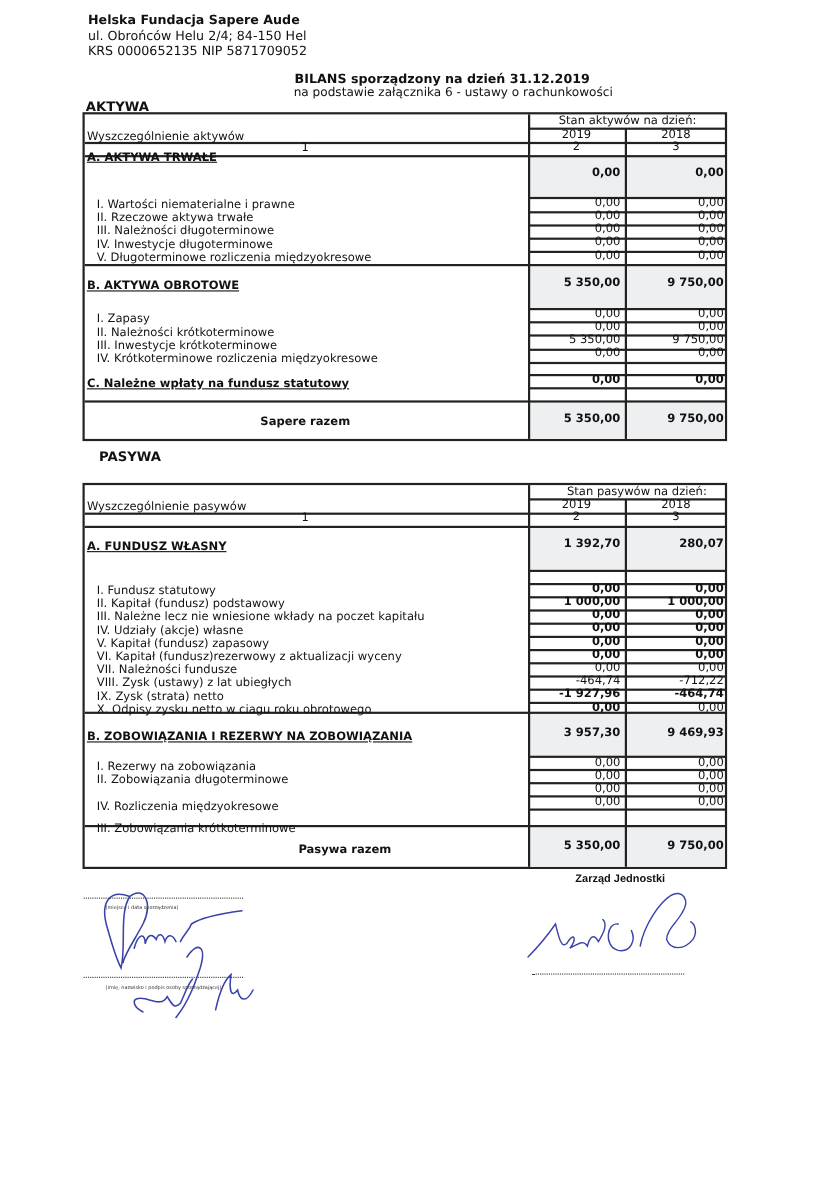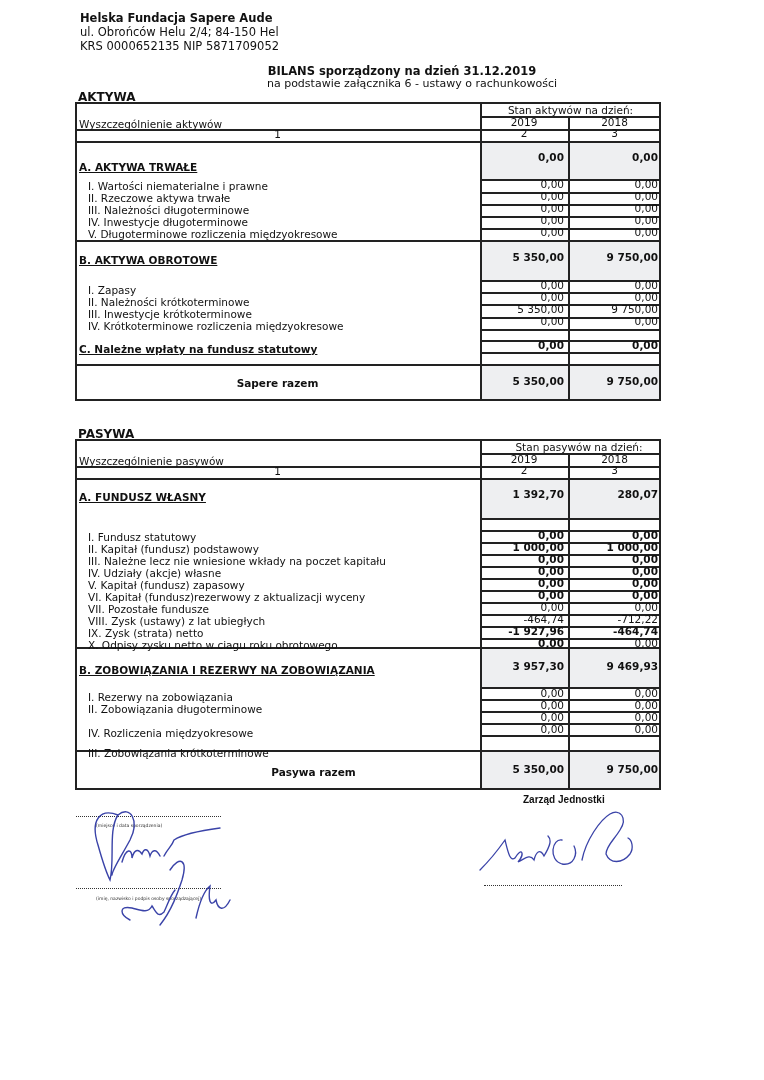--- a/index.html
+++ b/index.html
@@ -70,21 +70,21 @@
 </div>
 
 <div class="cell-txt center" style="left:480px;top:104px;width:181px;">Stan aktywów na dzień:</div>
 <div class="cell-txt" style="left:79px;top:118px;">Wyszczególnienie aktywów</div>
 <div class="cell-txt center" style="left:480px;top:116px;width:88px;">2019</div>
 <div class="cell-txt center" style="left:568px;top:116px;width:93px;">2018</div>
 <div class="cell-txt center" style="left:75px;top:128px;width:405px;">1</div>
 <div class="cell-txt center" style="left:480px;top:127px;width:88px;">2</div>
 <div class="cell-txt center" style="left:568px;top:127px;width:93px;">3</div>
 
-<div class="cell-txt sec-title" style="left:79px;top:161px;">A. AKTYWA TRWAŁE</div>
+<div class="cell-txt sec-title" style="left:79px;top:137px;">A. AKTYWA TRWAŁE</div>
 <div class="cell-txt num bold" style="left:480px;top:151px;width:84px;">0,00</div>
 <div class="cell-txt num bold" style="left:568px;top:151px;width:90px;">0,00</div>
 
 <div class="cell-txt item" style="left:88px;top:180px;">I. Wartości niematerialne i prawne</div>
 <div class="cell-txt num" style="left:480px;top:178px;width:84px;">0,00</div>
 <div class="cell-txt num" style="left:568px;top:178px;width:90px;">0,00</div>
 
 <div class="cell-txt item" style="left:88px;top:192px;">II. Rzeczowe aktywa trwałe</div>
 <div class="cell-txt num" style="left:480px;top:190px;width:84px;">0,00</div>
 <div class="cell-txt num" style="left:568px;top:190px;width:90px;">0,00</div>
@@ -122,21 +122,21 @@
 <div class="cell-txt num" style="left:568px;top:315px;width:90px;">0,00</div>
 
 <div class="cell-txt sec-title" style="left:79px;top:343px;">C.  Należne wpłaty na fundusz statutowy</div>
 <div class="cell-txt num bold" style="left:480px;top:339px;width:84px;">0,00</div>
 <div class="cell-txt num bold" style="left:568px;top:339px;width:90px;">0,00</div>
 
 <div class="cell-txt bold center" style="left:75px;top:377px;width:405px;">Sapere razem</div>
 <div class="cell-txt num bold" style="left:480px;top:375px;width:84px;">5 350,00</div>
 <div class="cell-txt num bold" style="left:568px;top:375px;width:90px;">9 750,00</div>
 
-<div class="abs section-label" style="top:427px;">PASYWA</div>
+<div class="abs section-label" style="top:408px;margin-left:12px;">PASYWA</div>
 <div class="tbl" style="top:439px;height:351px;">
 
   <div class="shade" style="left:405px;top:39px;width:87px;height:38px;"></div>
   <div class="shade" style="left:493px;top:39px;width:89px;height:38px;"></div>
   <div class="shade" style="left:405px;top:208px;width:87px;height:38px;"></div>
   <div class="shade" style="left:493px;top:208px;width:89px;height:38px;"></div>
   <div class="shade" style="left:405px;top:311px;width:87px;height:36px;"></div>
   <div class="shade" style="left:493px;top:311px;width:89px;height:36px;"></div>
 
   <div class="vline" style="left:403px;top:0;height:347px;"></div>
@@ -196,21 +196,21 @@
 <div class="cell-txt num bold" style="left:568px;top:565px;width:90px;">0,00</div>
 
 <div class="cell-txt item" style="left:88px;top:579px;">V. Kapitał (fundusz) zapasowy</div>
 <div class="cell-txt num bold" style="left:480px;top:577px;width:84px;">0,00</div>
 <div class="cell-txt num bold" style="left:568px;top:577px;width:90px;">0,00</div>
 
 <div class="cell-txt item" style="left:88px;top:591px;">VI. Kapitał (fundusz)rezerwowy z aktualizacji wyceny</div>
 <div class="cell-txt num bold" style="left:480px;top:589px;width:84px;">0,00</div>
 <div class="cell-txt num bold" style="left:568px;top:589px;width:90px;">0,00</div>
 
-<div class="cell-txt item" style="left:88px;top:603px;">VII. Pozostałe fundusze</div>
+<div class="cell-txt item" style="left:88px;top:603px;">VII. Należności fundusze</div>
 <div class="cell-txt num" style="left:480px;top:601px;width:84px;">0,00</div>
 <div class="cell-txt num" style="left:568px;top:601px;width:90px;">0,00</div>
 
 <div class="cell-txt item" style="left:88px;top:615px;">VIII. Zysk (ustawy) z lat ubiegłych</div>
 <div class="cell-txt num" style="left:480px;top:613px;width:84px;">-464,74</div>
 <div class="cell-txt num" style="left:568px;top:613px;width:90px;">-712,22</div>
 
 <div class="cell-txt item" style="left:88px;top:627px;">IX. Zysk (strata) netto</div>
 <div class="cell-txt num bold" style="left:480px;top:625px;width:84px;">-1 927,96</div>
 <div class="cell-txt num bold" style="left:568px;top:625px;width:90px;">-464,74</div>

